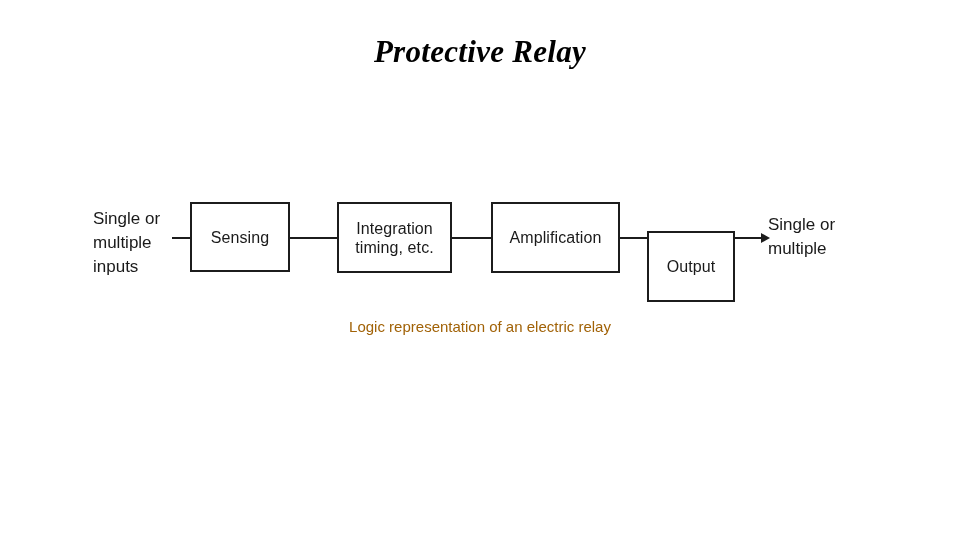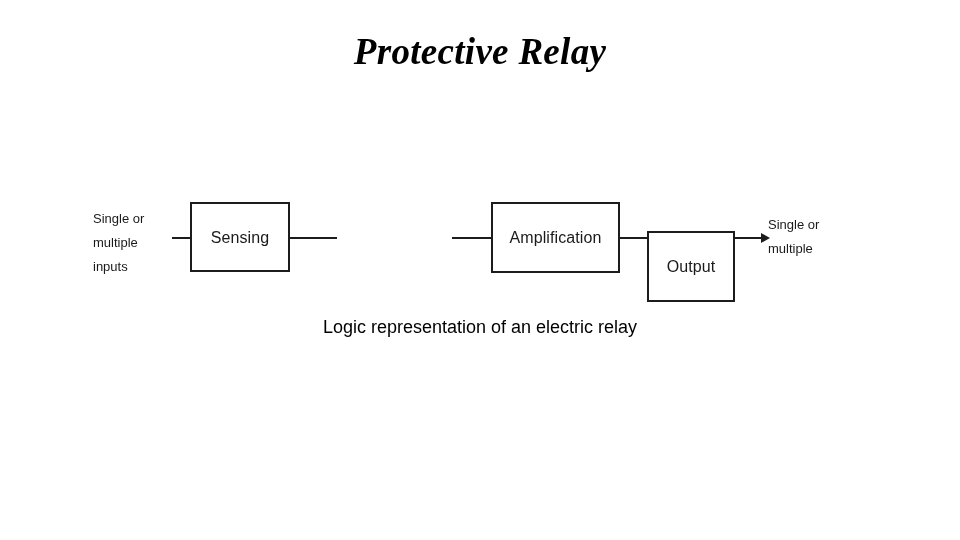--- a/index.html
+++ b/index.html
@@ -28,21 +28,21 @@
   
   #title {
     position: absolute;
     left: 0;
     top: 33px;
     width: 960px;
     text-align: center;
     font-family: "Liberation Serif", "DejaVu Serif", serif;
     font-weight: bold;
     font-style: italic;
-    font-size: 37px;
+    font-size: 31px;
     line-height: 38px;
     letter-spacing: 0.3px;
     color: #000000;
     white-space: nowrap;
   }
 
   
   #diagram {
     position: absolute;
     left: 0;
@@ -88,39 +88,39 @@
     width: 0;
     height: 0;
     border-top: 5px solid transparent;
     border-bottom: 5px solid transparent;
     border-left: 9px solid #1c1c1c;
   }
 
   .side-text {
     position: absolute;
     font-family: "Liberation Sans", sans-serif;
-    font-size: 13px;
+    font-size: 17px;
     line-height: 24px;
     color: #1a1a1a;
     white-space: pre-line;
   }
   #input-label  { left: 93px;  top: 207px; text-align: left; }
   #output-label { left: 768px; top: 213px; text-align: left; }
 
   
   #caption {
     position: absolute;
     left: 0;
     top: 318px;
     width: 960px;
     text-align: center;
     font-family: "Liberation Sans", sans-serif;
-    font-size: 18px;
+    font-size: 15px;
     line-height: 18px;
-    color: #000000;
+    color: #a16207;
     white-space: nowrap;
   }
 </style>
 </head>
 <body>
 
 <div id="slide">
 
   <div id="title">Protective Relay</div>
 
@@ -131,20 +131,24 @@
 inputs</div>
 
     <div class="connector" style="left:172px; top:237px; width:19px;"></div>
 
     <div class="node-box" style="left:190px; top:202px; width:100px; height:70px;">
       <span class="node-label">Sensing</span>
     </div>
 
     <div class="connector" style="left:290px; top:237px; width:47px;"></div>
 
+    <div class="node-box" style="left:337px; top:202px; width:115px; height:71px;">
+      <span class="node-label">Integration
+timing, etc.</span>
+    </div>
 
     <div class="connector" style="left:452px; top:237px; width:39px;"></div>
 
     <div class="node-box" style="left:491px; top:202px; width:129px; height:71px;text-align:right;">
       <span class="node-label">Amplification</span>
     </div>
 
     <div class="connector" style="left:620px; top:237px; width:27px;"></div>
 
     <div class="node-box" style="left:647px; top:202px; width:88px; height:71px;margin-top:29px;">

